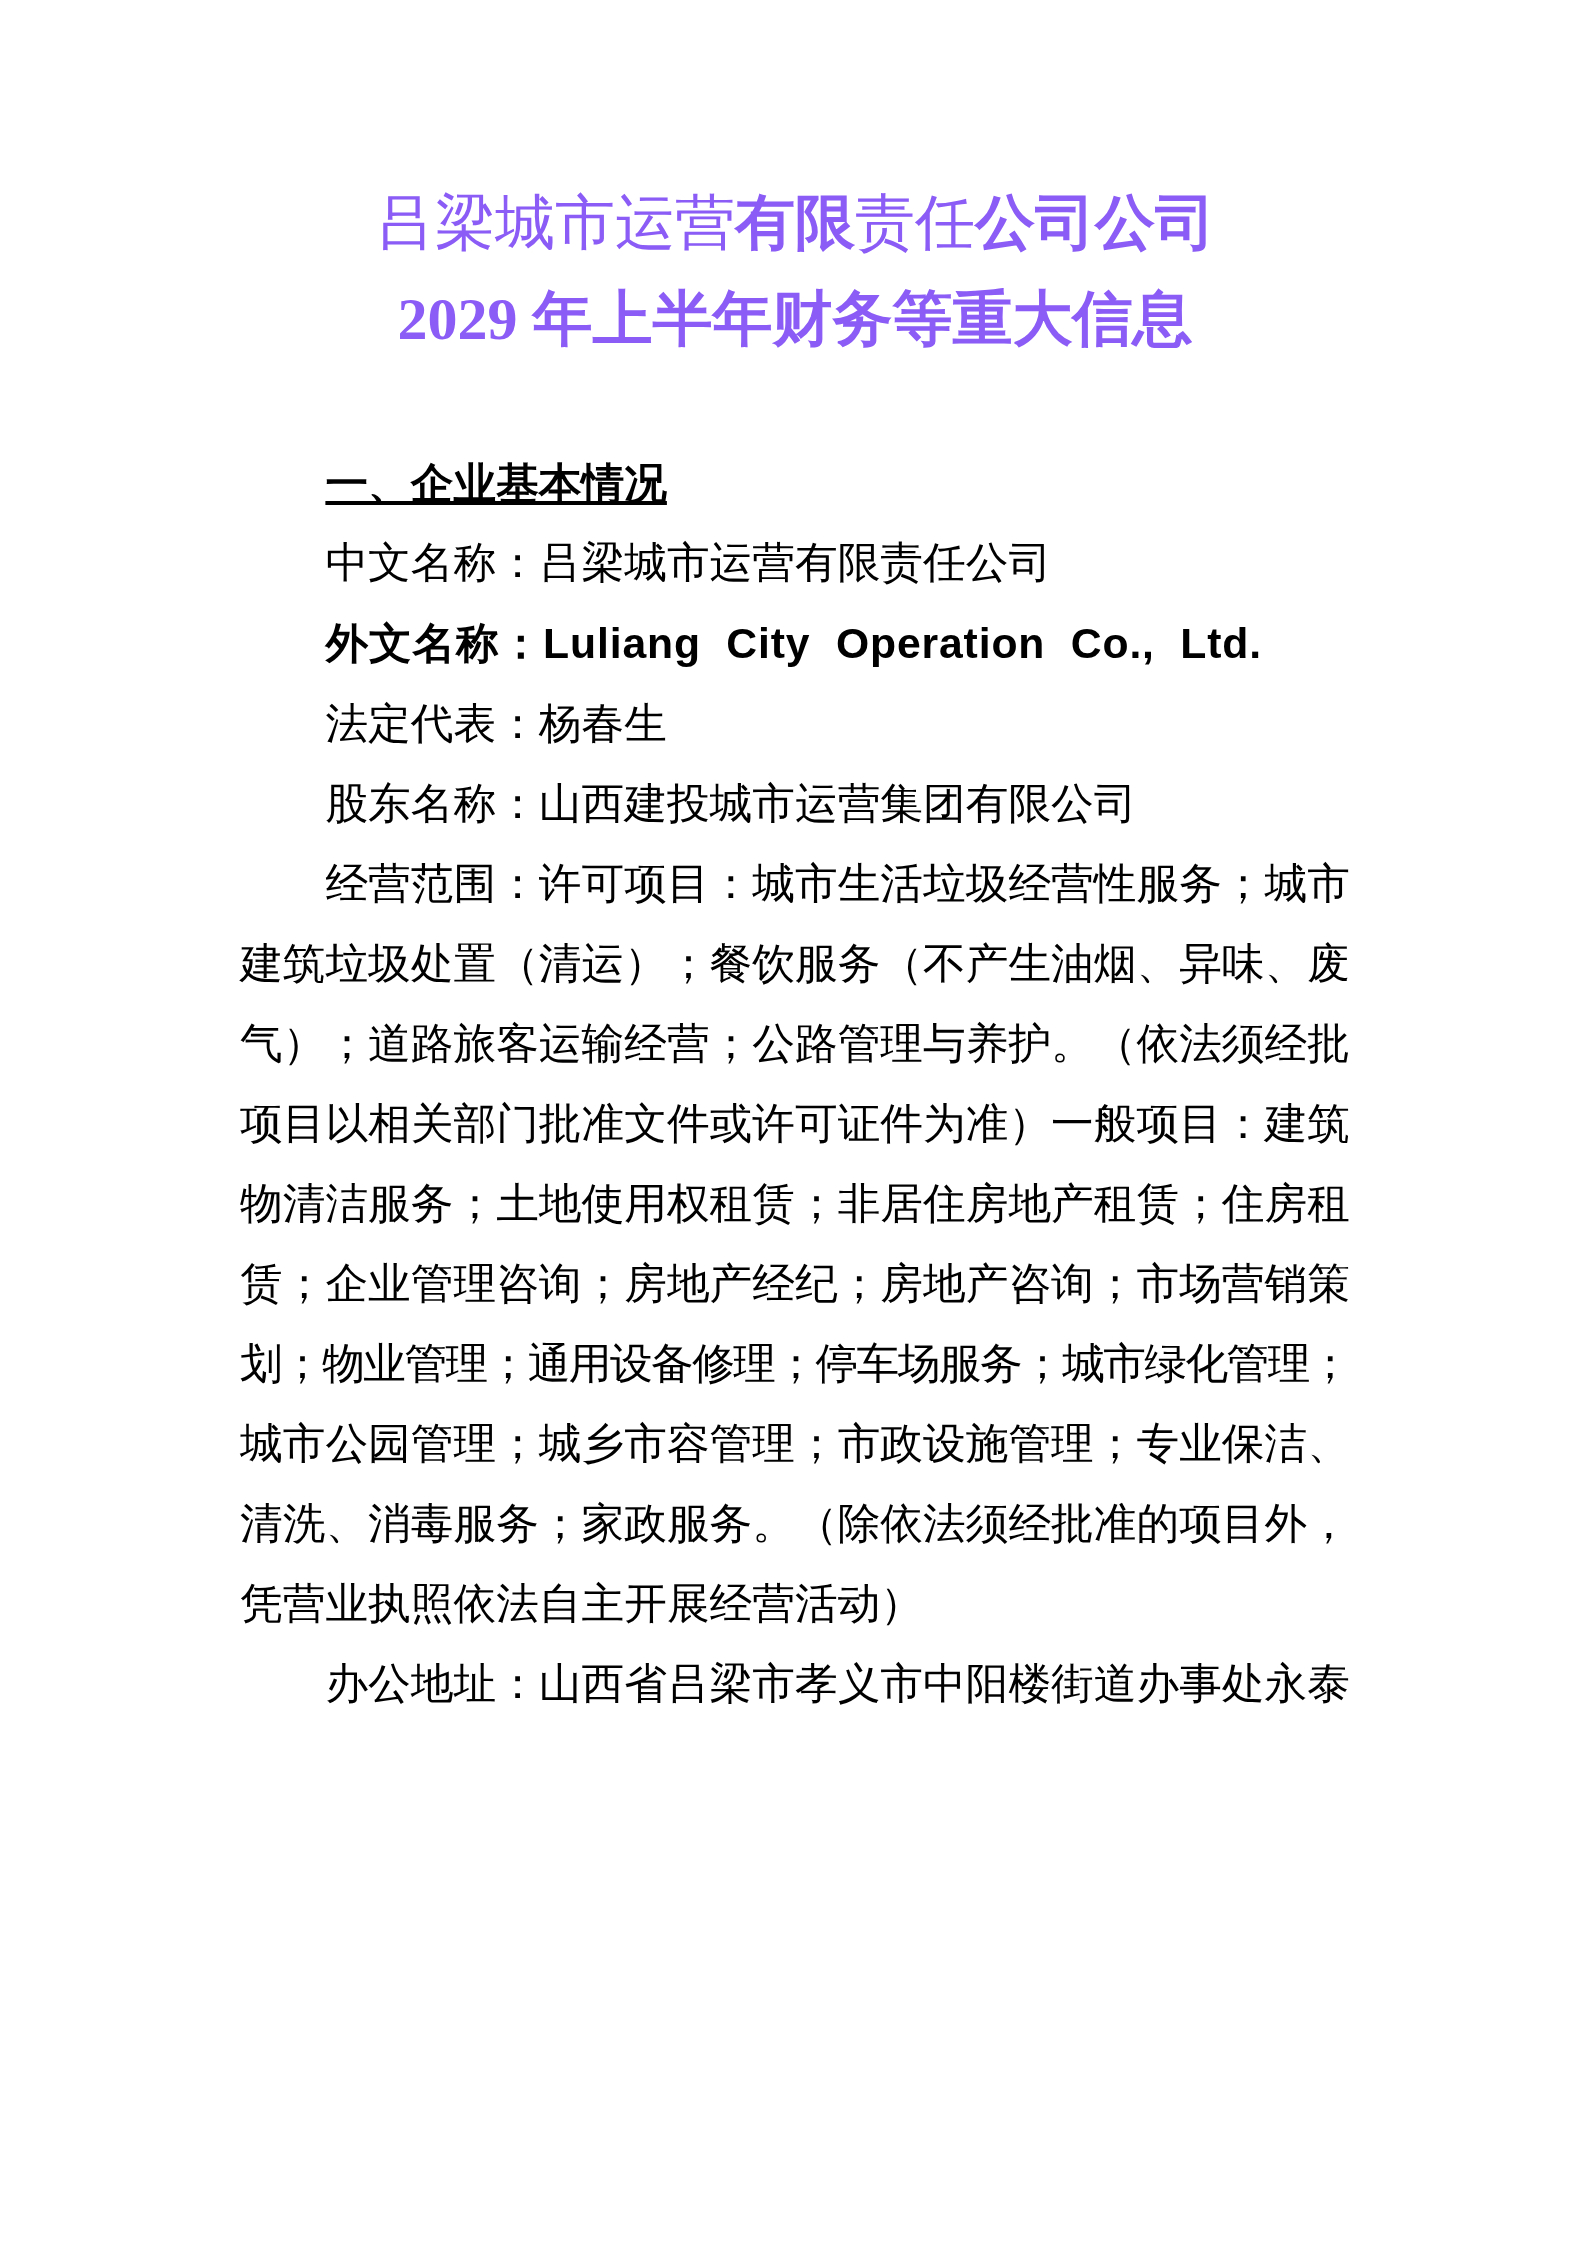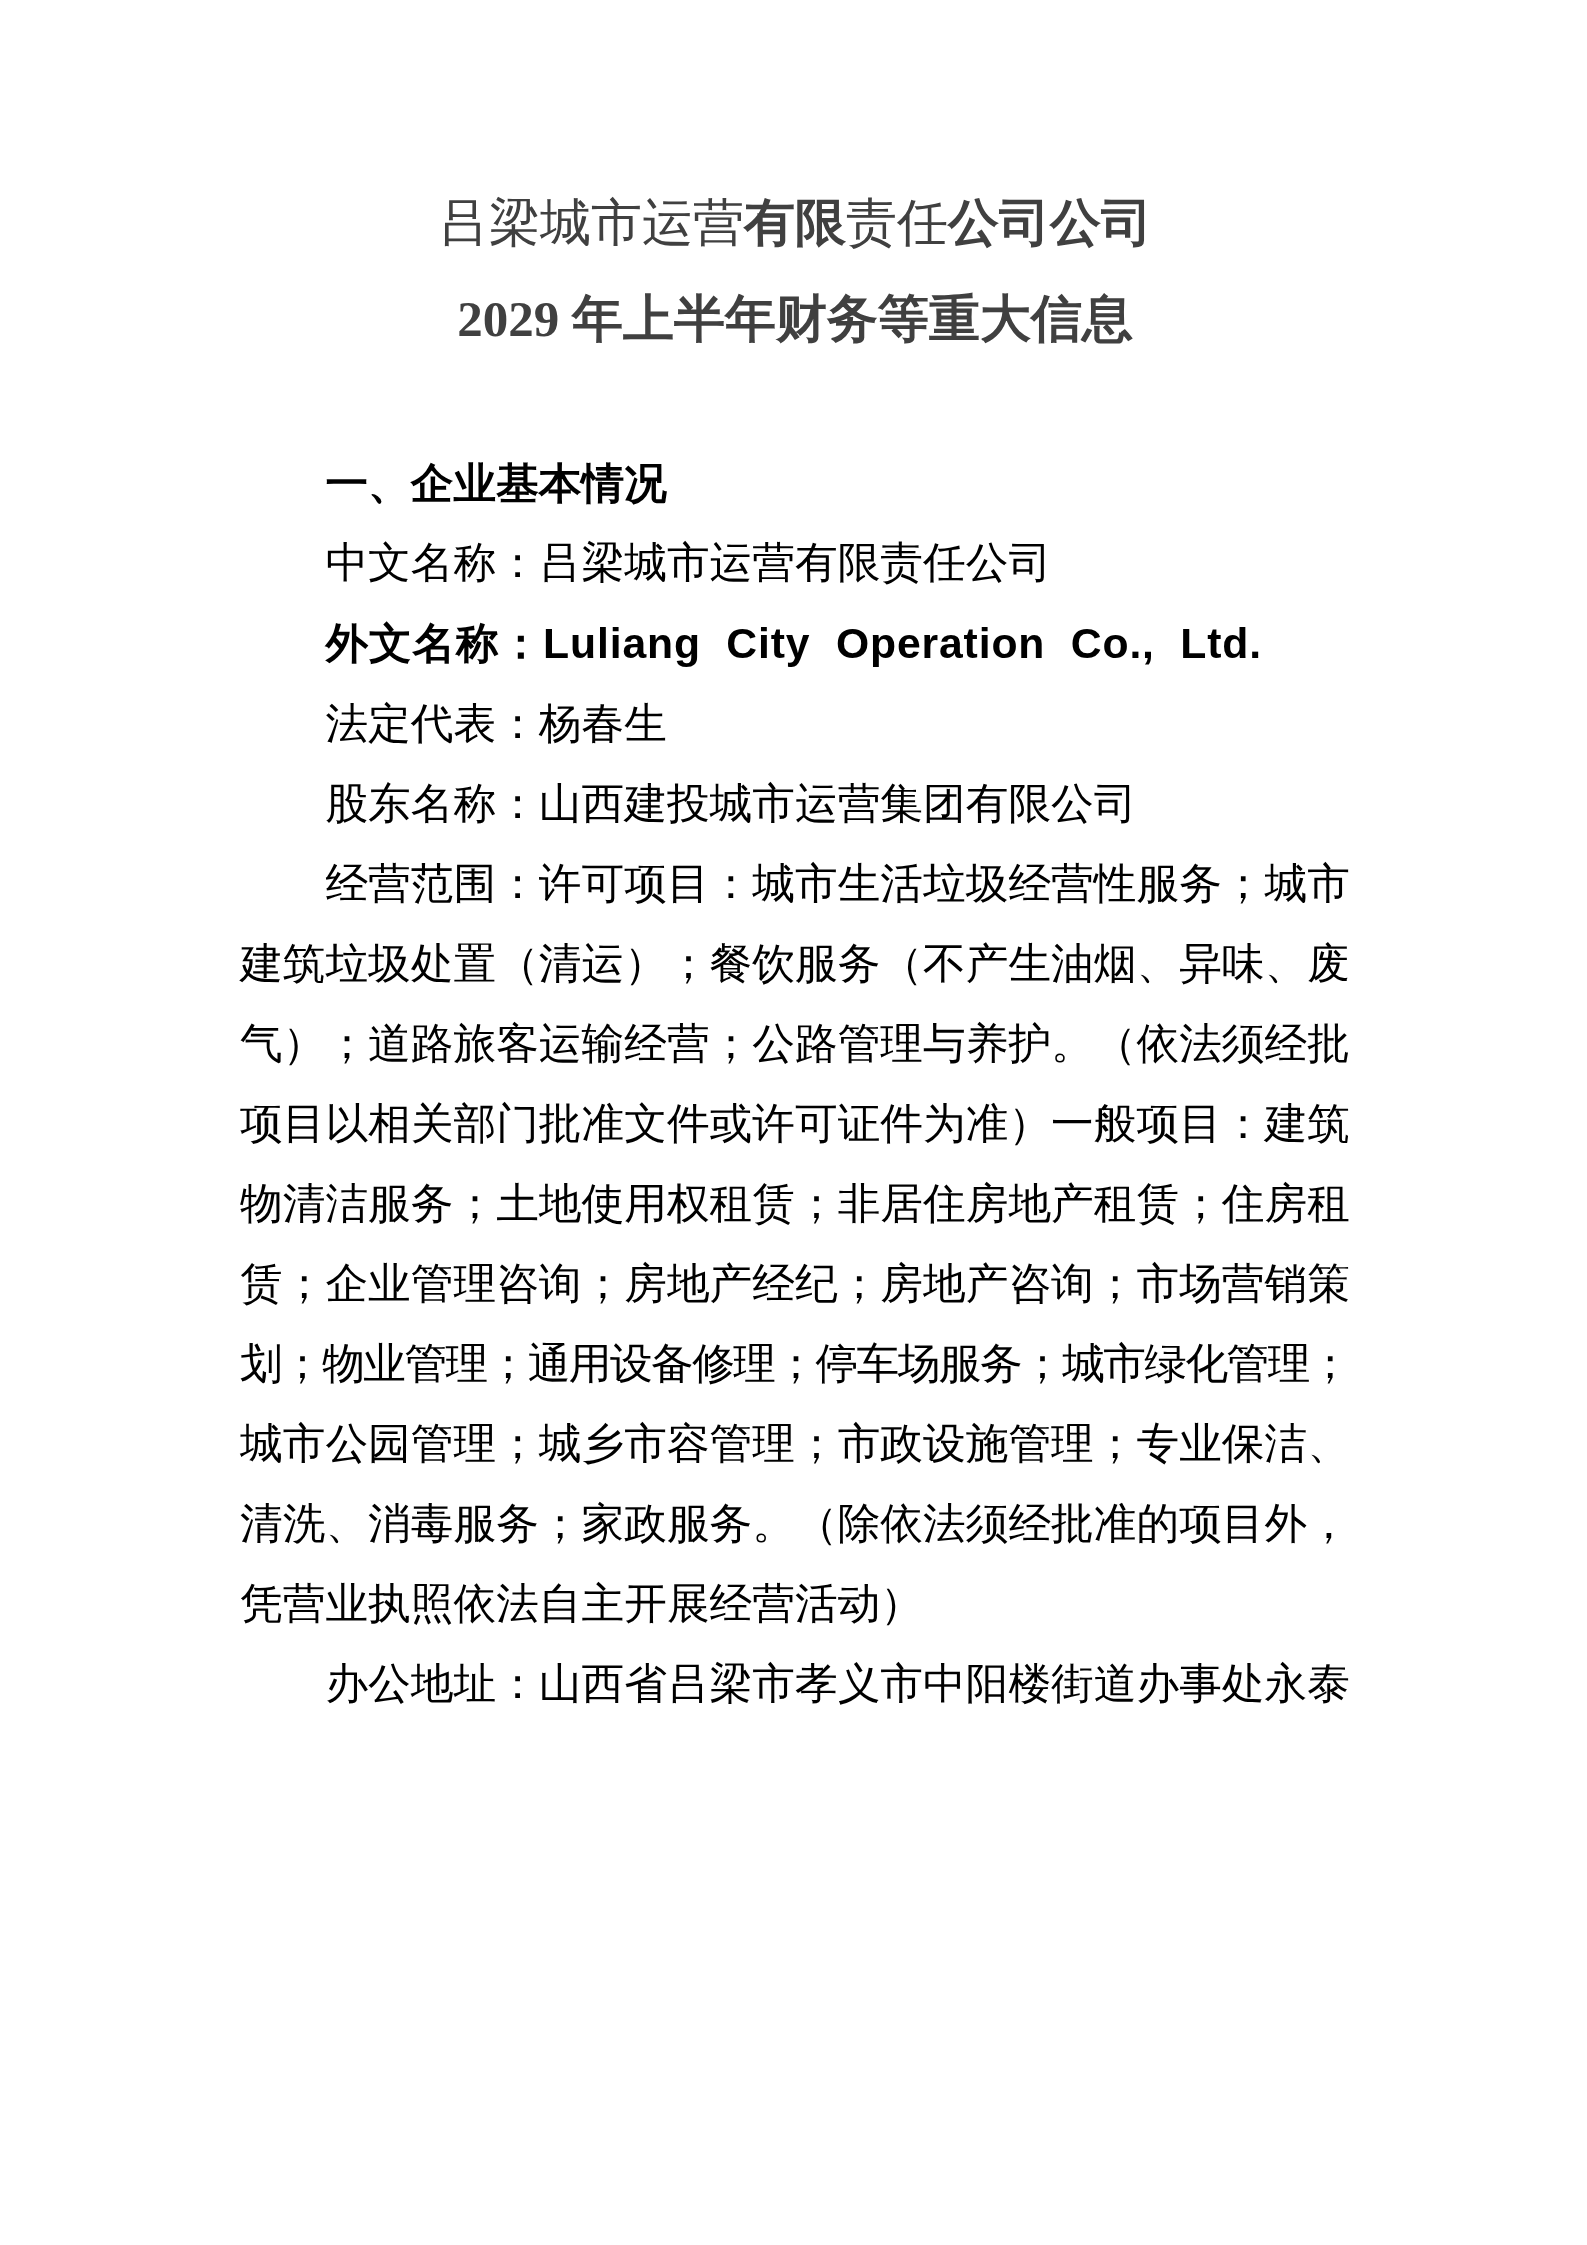--- a/index.html
+++ b/index.html
@@ -2,34 +2,34 @@
 <html><head>
 <meta charset="utf-8">
 <style>
   html,body{margin:0;padding:0;background:#ffffff;}
   body{width:1587px;height:2245px;position:relative;overflow:hidden;
        font-family:"Liberation Serif","DejaVu Serif",serif;color:#000;}
   .page{box-sizing:border-box;width:1587px;height:2245px;
         padding:175px 237px 0 240px;background:#ffffff;}
   
   .doc-title{margin-bottom:76px;}
-  .title-line{text-align:center;font-size:51px;line-height:96px;
+  .title-line{text-align:center;font-size:60px;line-height:96px;
               font-family:"Liberation Serif","DejaVu Serif",serif;
-              white-space:nowrap;color:#404040;}
+              white-space:nowrap;color:#8b5cf6;}
   .title-line .seg{font-weight:normal;}
   .title-line .seg.heavy{font-weight:bold;}
   .title-line.all-heavy{font-weight:bold;}
   
   .body-text{width:1110px;}
   .para{margin:0;}
   .line{font-size:42.7px;line-height:80px;white-space:nowrap;color:#000;
         font-family:"Liberation Serif","DejaVu Serif",serif;}
   .line.first{text-indent:2em;}
   .para.heading .line{font-family:"Liberation Sans","DejaVu Sans",sans-serif;
-                      font-weight:bold;}
+                      font-weight:bold;text-decoration:underline;}
   .para.latin .line{word-spacing:0.30em;letter-spacing:0.02em;font-weight:bold;}
   .para.latin .line .latin-part{font-family:"Liberation Sans","DejaVu Sans",sans-serif;}
   .line.hang-cont{margin-left:7em;}
   .line.tight{letter-spacing:-0.037em;}
 </style>
 </head>
 <body>
 
 <div class="page">
 

